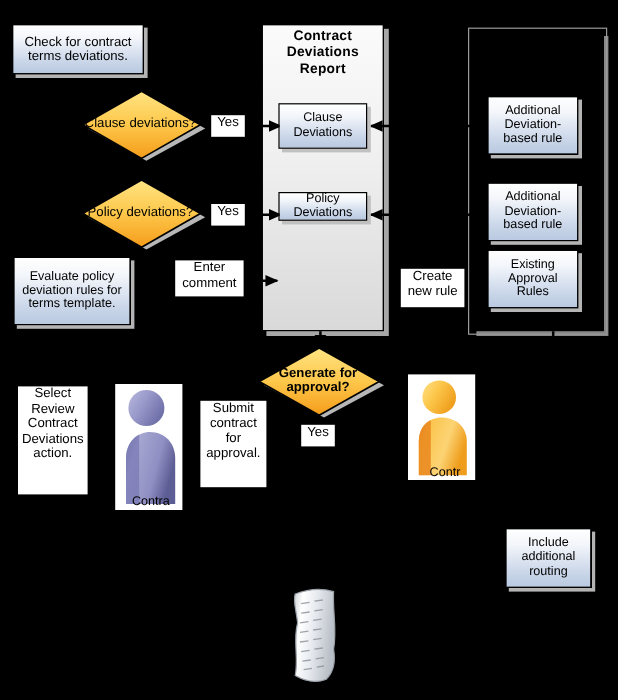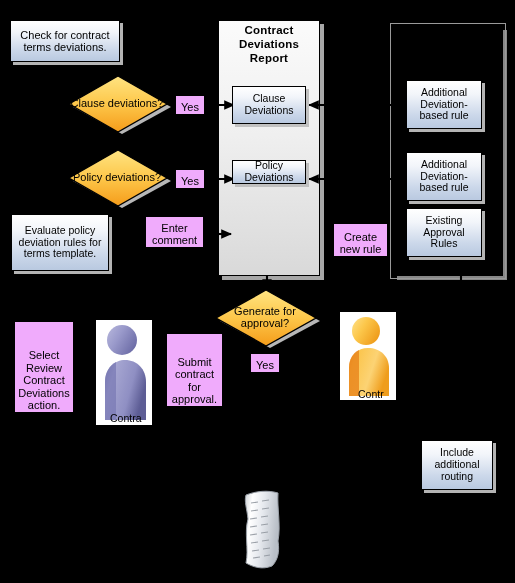--- a/index.html
+++ b/index.html
@@ -40,25 +40,25 @@
   .diamond svg { position:absolute; left:0; top:0; }
 
   
   .para { background:transparent; border:none; box-shadow:none; }
   .para .plabel { position:relative; z-index:2; font-size:11px; text-align:center; line-height:1.15; }
   .para svg { position:absolute; left:0; top:0; }
 
   
   .elabel {
     position:absolute; z-index:8;
-    background:#f0abfc; color:#000;
+    background:#ffffff; color:#000;
     font-size:11px; line-height:1.14;
     text-align:center;
     padding:0 1px;
-    display:flex; align-items:flex-end; justify-content:center;
+    display:flex; align-items:flex-start; justify-content:center;
   }
 
   
   .panel { position:absolute; z-index:2; }
   .panel-report {
     border:1.5px solid #000;
     background:linear-gradient(to bottom,#fbfbfb 0%,#efefef 45%,#d9d9d9 100%);
     box-shadow:4px 4px 0 rgba(176,176,176,0.95);
   }
   .panel-rules {
@@ -239,21 +239,21 @@
       <polygon points="56,6 106,33 56,60 6,33" fill="#b7b7b7"></polygon>
       <defs>
           <linearGradient id="dg3" x1="0" y1="0" x2="0" y2="1">
         <stop offset="0" stop-color="#ffe482"></stop>
             <stop offset="0.5" stop-color="#fdc74a"></stop>
             <stop offset="1" stop-color="#f59c1a"></stop>
       </linearGradient>
         </defs>
       <polygon points="52,2 102,30 52,58 2,30" fill="url(#dg3)" stroke="#000" stroke-width="1.4"></polygon>
     </svg>
-    <span class="dlabel" style="padding-right:6px;padding-bottom:4px;">Generate for approval?</span>
+    <span class="dlabel" style="padding-right:6px;padding-bottom:4px;font-weight:bold;">Generate for approval?</span>
   </div>
 
 
   <div class="node box" style="left:421px; top:428px; width:72px; height:50px; font-size:10.5px;">
     <span>Include additional routing</span>
   </div>
 
   <div class="actor" style="left:96px; top:308px; width:56px; height:105px;">
     <svg width="56" height="105" viewBox="0 0 56 105">
       <defs>

